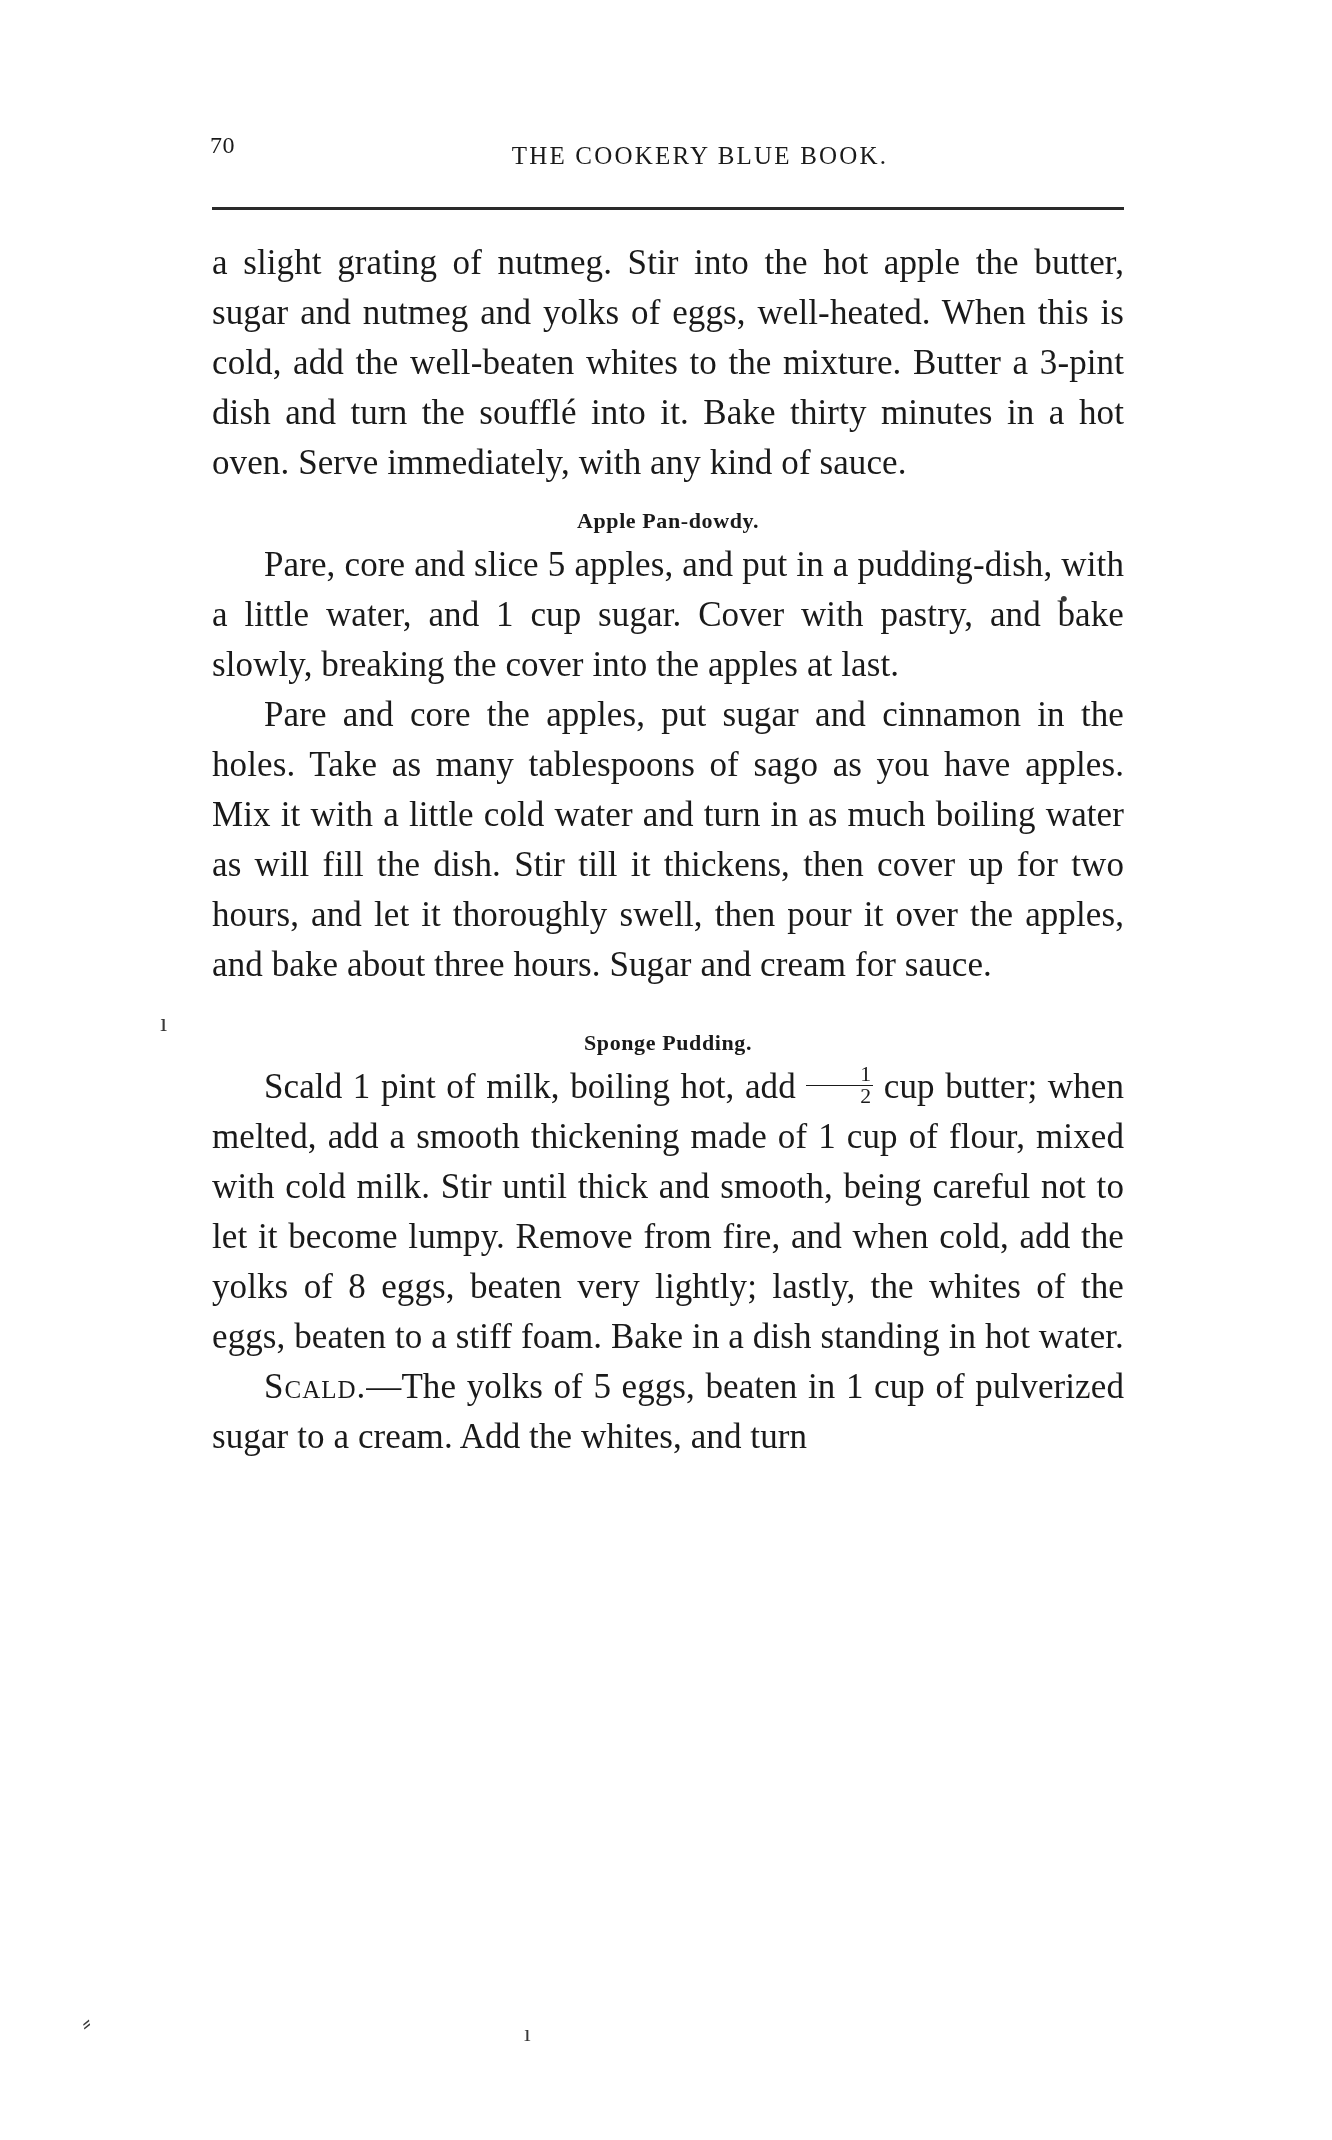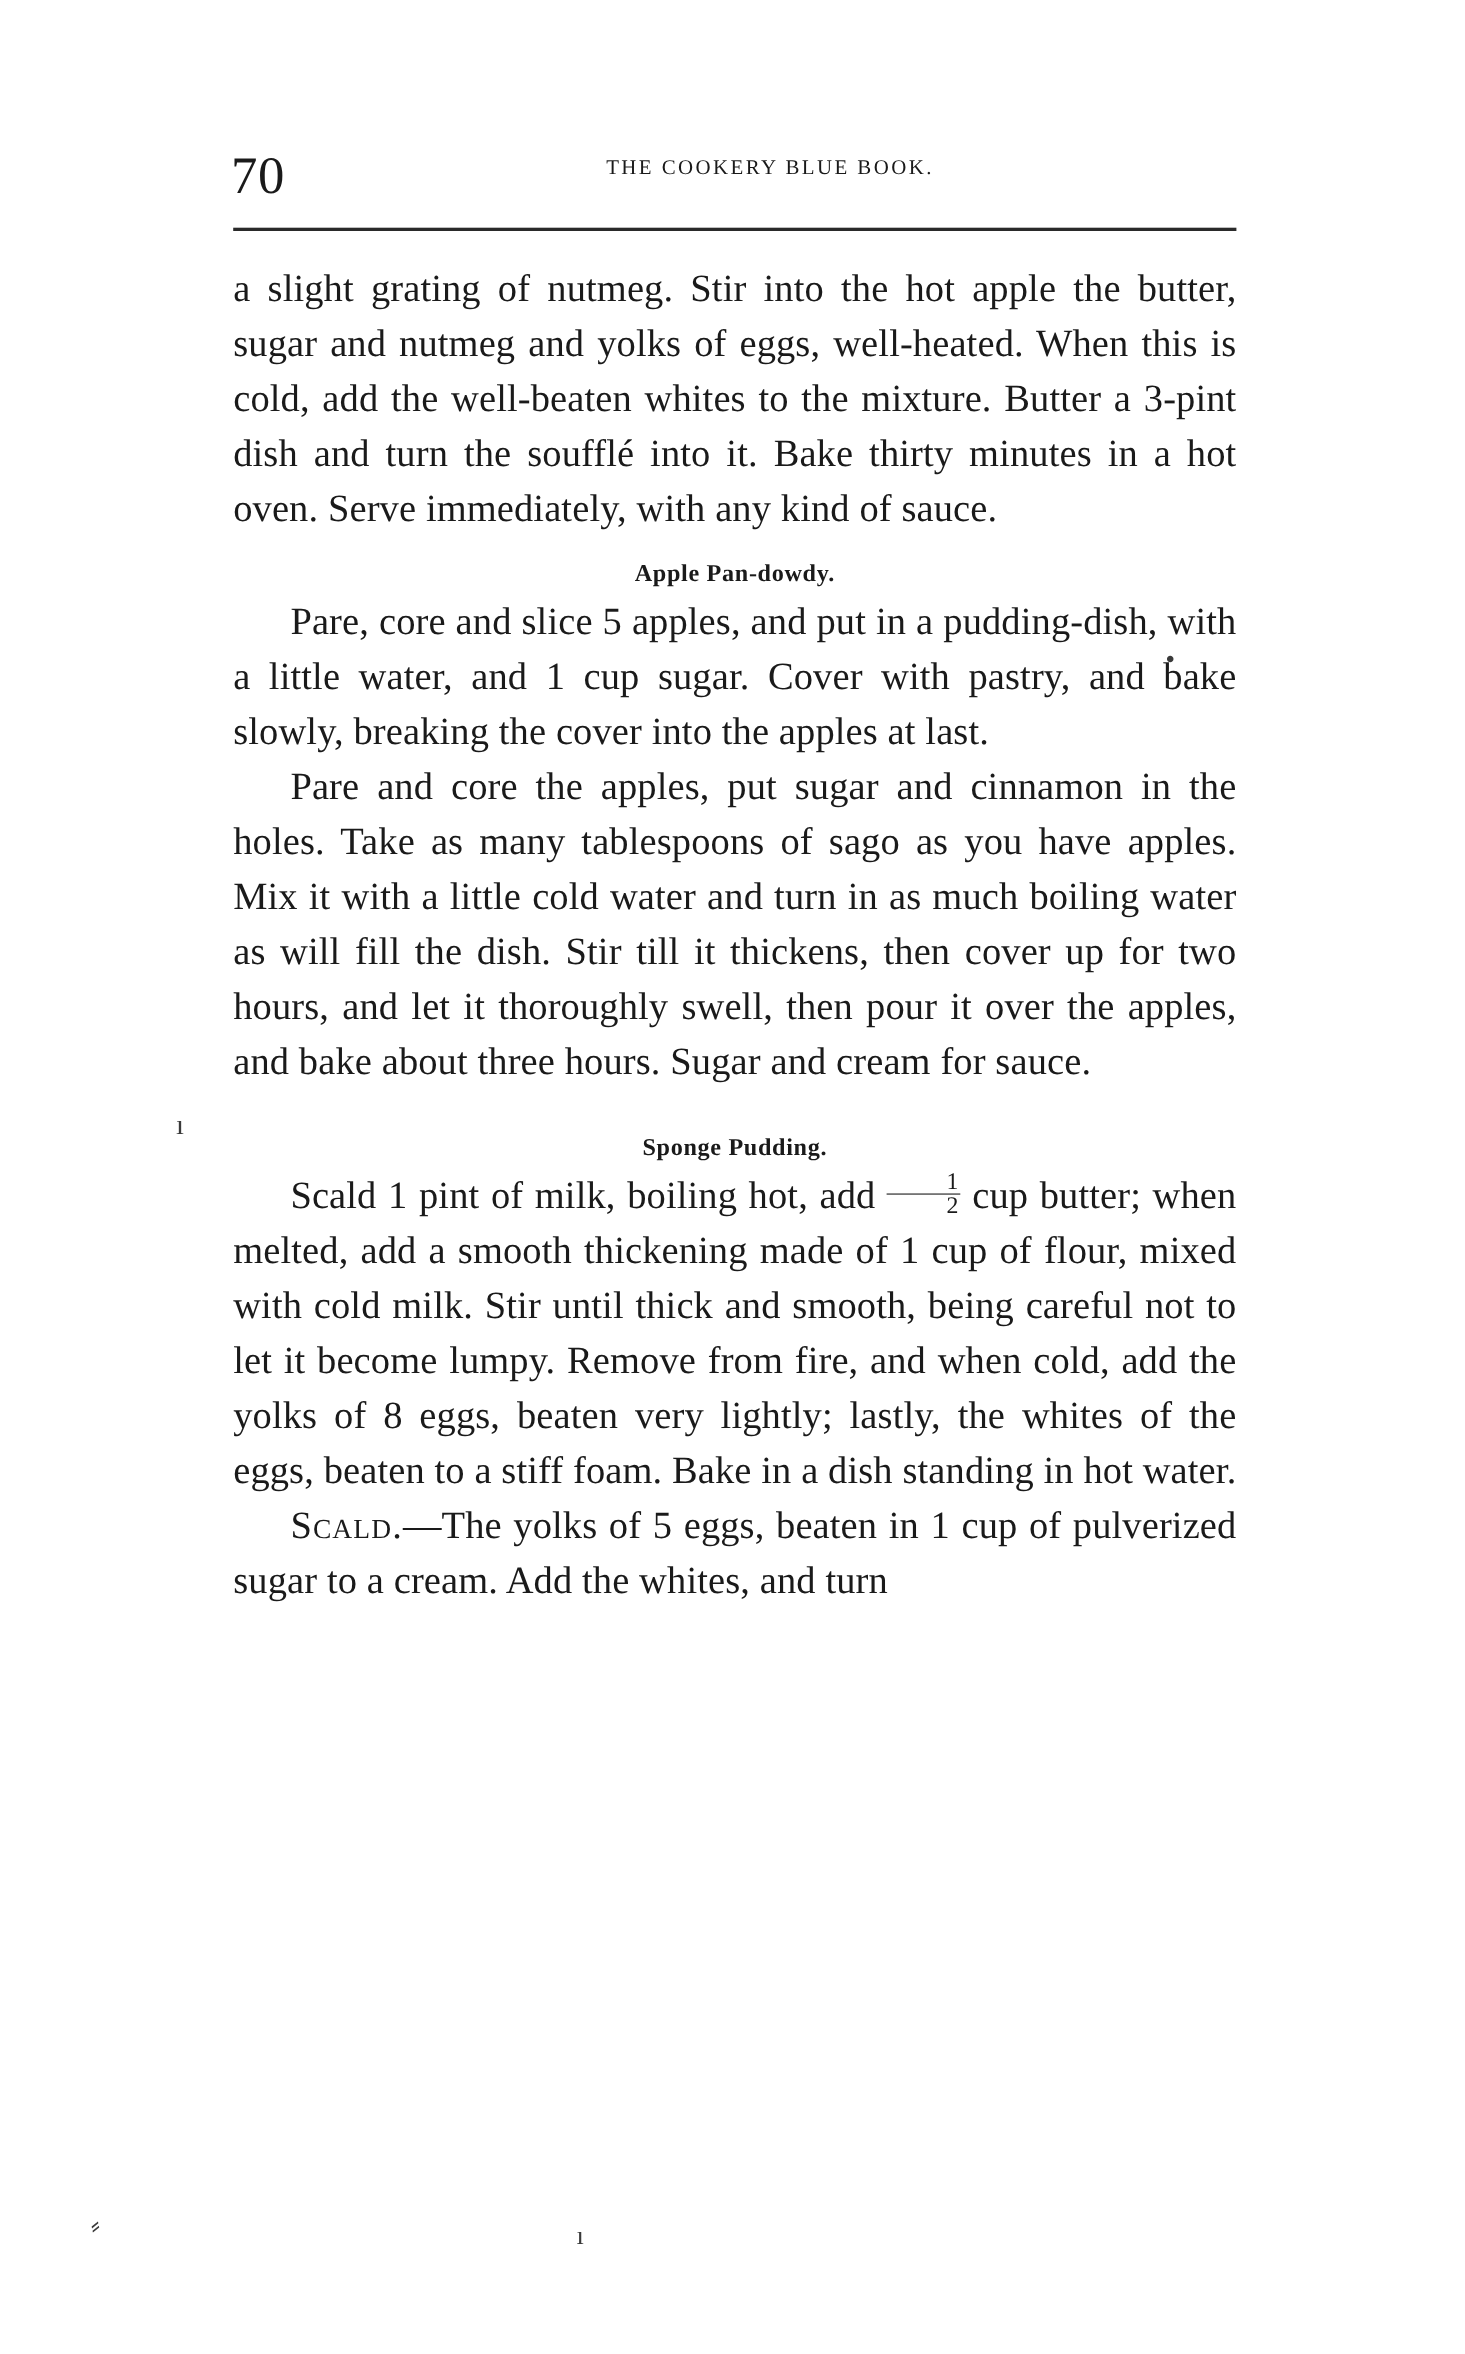--- a/index.html
+++ b/index.html
@@ -26,31 +26,31 @@
     position: absolute;
     left: 210px;
     top: 120px;
     width: 920px;
     height: 60px;
   }
   .page-number {
     position: absolute;
     left: 0;
     top: 12px;
-    font-size: 48px;
+    font-size: 24px;
     font-family: "Liberation Serif", serif;
     letter-spacing: 0.5px;
   }
   .running-head {
     position: absolute;
     left: 0;
     top: 22px;
     width: 920px;
     text-align: center;
-    font-size: 19px;
+    font-size: 25px;
     letter-spacing: 2.2px;
     font-variant: small-caps;
     text-transform: uppercase;
     padding-left: 60px;
     box-sizing: border-box;
   }
   .rule {
     position: absolute;
     left: 212px;
     top: 207px;

